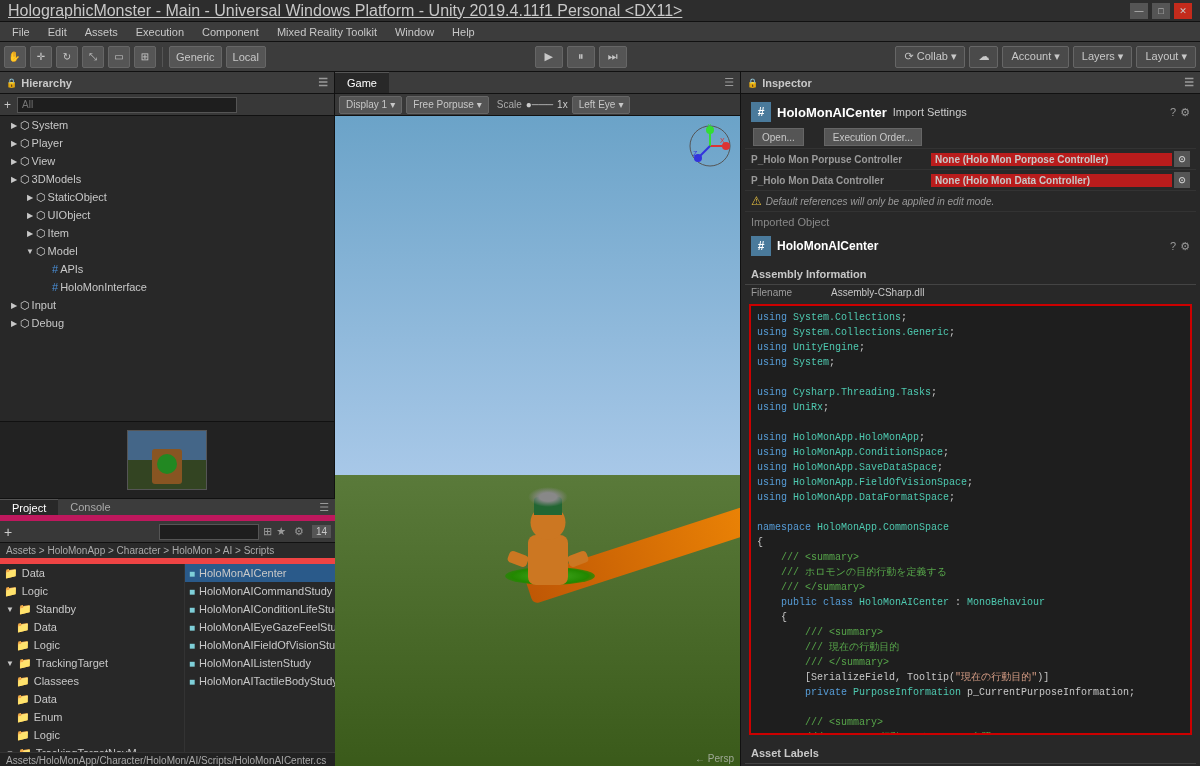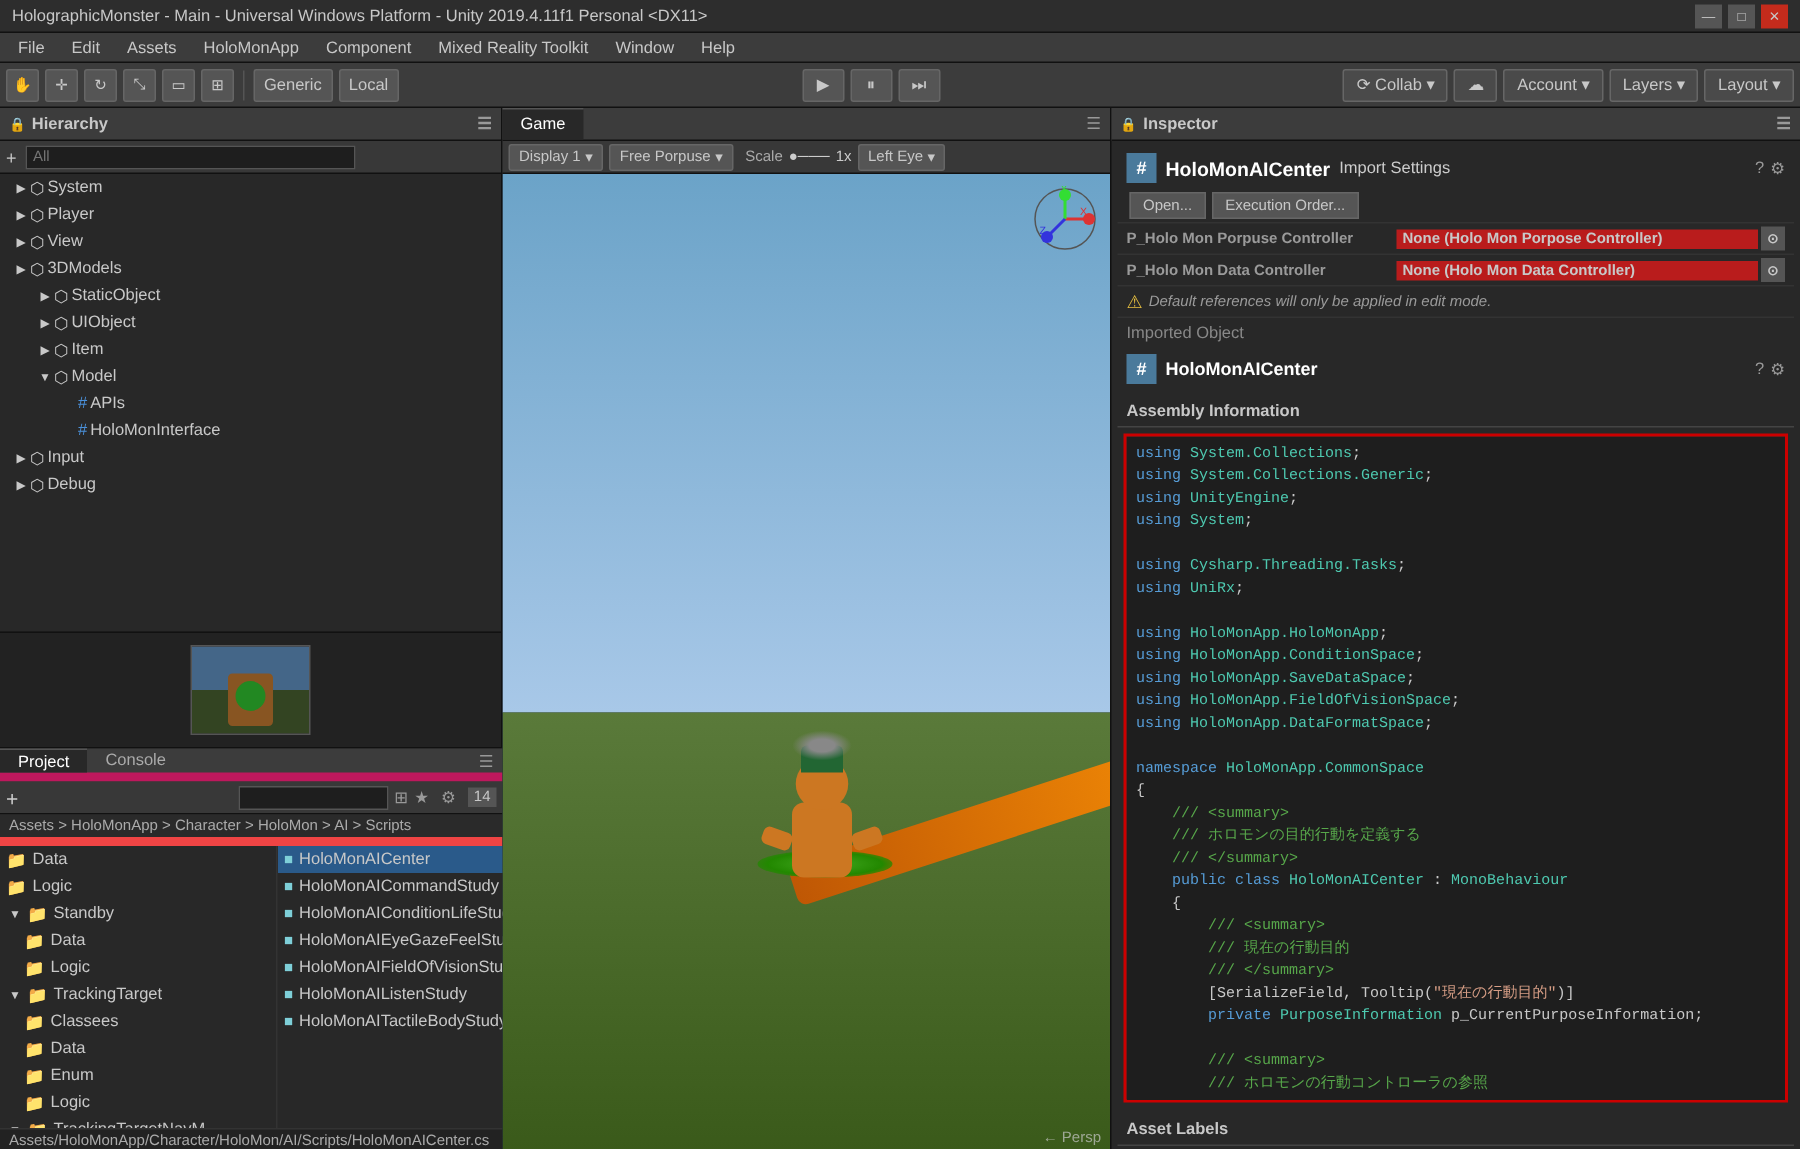--- a/index.html
+++ b/index.html
@@ -92,33 +92,33 @@
     .file-icon { color: #77aadd; margin-right: 4px; font-size: 10px; }
     .file-icon.cs { color: #7ecfd8; }
 
     
     .scene-preview { width: 80px; height: 60px; background: linear-gradient(180deg, #446688 0%, #446688 50%, #334422 50%); border: 1px solid #555; position: relative; overflow: hidden; margin: 4px auto; }
   </style>
 </head>
 <body>
 
 <div id="title-bar">
-  <span style="font-size:11px;">HolographicMonster - Main - Universal Windows Platform - Unity 2019.4.11f1 Personal &lt;DX11&gt;</span>
+  <span style="font-size:16px;text-decoration:underline;">HolographicMonster - Main - Universal Windows Platform - Unity 2019.4.11f1 Personal &lt;DX11&gt;</span>
   <div class="win-controls">
     <div class="win-btn">—</div>
     <div class="win-btn">□</div>
     <div class="win-btn" style="background:#c42b1c;">✕</div>
   </div>
 </div>
 
 <div id="menu-bar">
   <span class="menu-item">File</span>
   <span class="menu-item">Edit</span>
   <span class="menu-item">Assets</span>
-  <span class="menu-item">HoloMonApp</span>
+  <span class="menu-item">Execution</span>
   <span class="menu-item">Component</span>
   <span class="menu-item">Mixed Reality Toolkit</span>
   <span class="menu-item">Window</span>
   <span class="menu-item">Help</span>
 </div>
 
 <div id="toolbar" style="height:30px;">
   <div class="toolbar-btn">✋</div>
   <div class="toolbar-btn">✛</div>
   <div class="toolbar-btn">↻</div>
@@ -443,21 +443,21 @@
       <div class="inspector-title-row">
         <div class="hash-icon" style="background:#4a7a9b;color:white;">#</div>
         <span class="inspector-title">HoloMonAICenter</span>
         <span style="font-size:11px;color:#ccc;">Import Settings</span>
         <div class="inspector-buttons">
           <span style="color:#999;font-size:11px;">?</span>
           <span style="cursor:pointer;color:#999;font-size:11px;">⚙</span>
         </div>
       </div>
 
-      <div style="display:flex;gap:4px;padding:2px 8px;border-bottom:1px solid #333;">
+      <div style="display:flex;gap:20px;padding:2px 8px;border-bottom:1px solid #333;">
         <button class="insp-btn">Open...</button>
         <button class="insp-btn">Execution Order...</button>
       </div>
 
       <div class="prop-row">
         <span class="prop-label">P_Holo Mon Porpuse Controller</span>
         <span class="prop-value">None (Holo Mon Porpose Controller)</span>
         <div class="prop-icon">⊙</div>
       </div>
       <div class="prop-row">
@@ -478,20 +478,24 @@
         <div class="hash-icon" style="background:#4a7a9b;color:white;">#</div>
         <span class="inspector-title" style="font-size:12px;">HoloMonAICenter</span>
         <div class="inspector-buttons">
           <span style="color:#999;font-size:11px;">?</span>
           <span style="cursor:pointer;color:#999;font-size:11px;">⚙</span>
         </div>
       </div>
 
       <div class="section-header">
         <span>Assembly Information</span>
+      </div>
+      <div class="section-row">
+        <span class="section-label">Filename</span>
+        <span class="section-value">Assembly-CSharp.dll</span>
       </div>
 
       <div class="code-section">
         <div><span class="code-keyword">using</span> <span class="code-namespace">System.Collections</span>;</div>
         <div><span class="code-keyword">using</span> <span class="code-namespace">System.Collections.Generic</span>;</div>
         <div><span class="code-keyword">using</span> <span class="code-namespace">UnityEngine</span>;</div>
         <div><span class="code-keyword">using</span> <span class="code-namespace">System</span>;</div>
         <div>&nbsp;</div>
         <div><span class="code-keyword">using</span> <span class="code-namespace">Cysharp.Threading.Tasks</span>;</div>
         <div><span class="code-keyword">using</span> <span class="code-namespace">UniRx</span>;</div>

